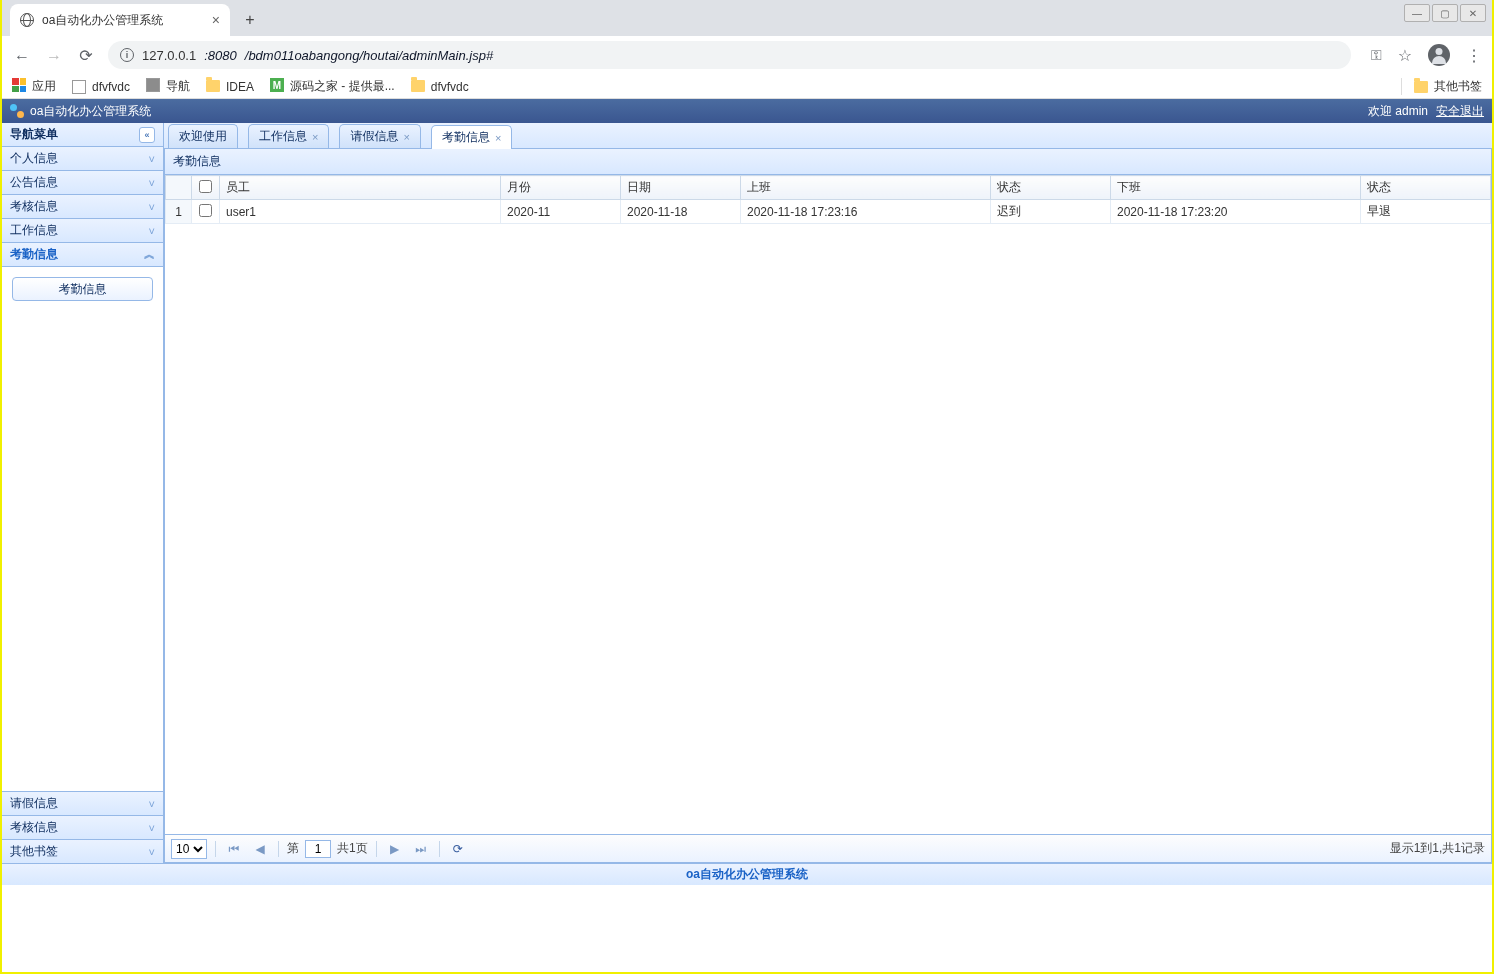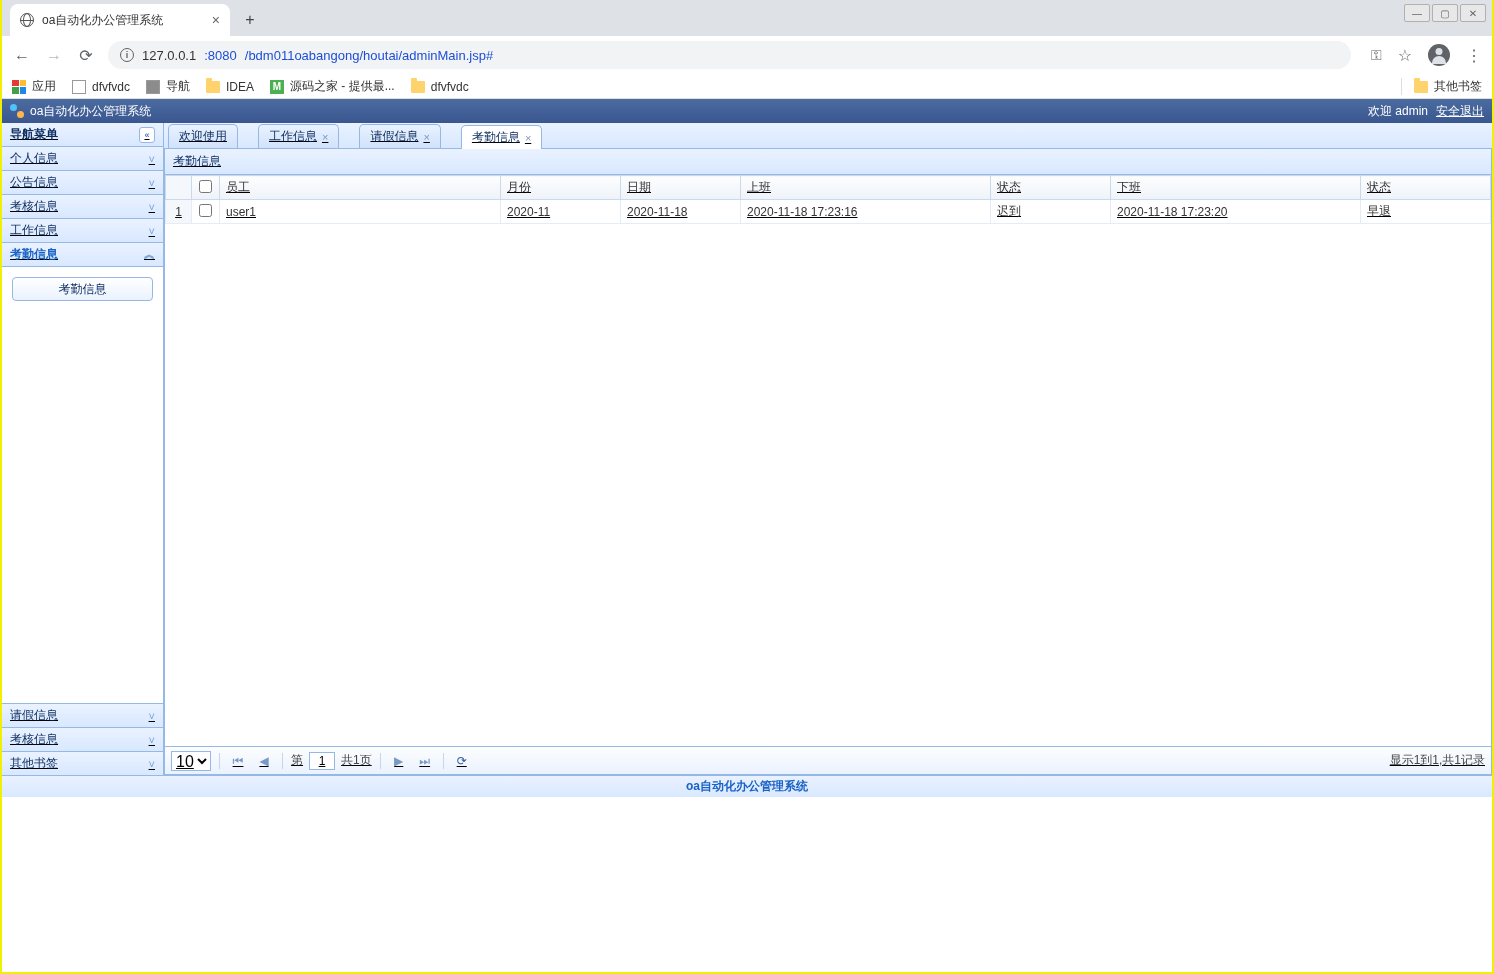--- a/index.html
+++ b/index.html
@@ -14,76 +14,76 @@
 .tab .close { margin-left: auto; color: #666; font-size: 14px; }
 .new-tab { width: 28px; height: 28px; display: flex; align-items: center; justify-content: center; color: #444; font-size: 16px; margin-left: 6px; margin-bottom: 2px; }
 .win-controls { position: absolute; right: 6px; top: 4px; display: flex; gap: 2px; }
 .win-btn { width: 26px; height: 18px; border: 1px solid #b0b0b0; background: #e8e8e8; display: flex; align-items: center; justify-content: center; font-size: 10px; color: #666; border-radius: 2px; }
 
 .addr-bar { height: 38px; display: flex; align-items: center; padding: 0 10px; gap: 12px; }
 .nav-btn { width: 20px; height: 20px; display: flex; align-items: center; justify-content: center; color: #5f6368; font-size: 16px; }
 .nav-btn.disabled { color: #bbb; }
 .url-box { flex: 1; height: 28px; background: #f1f3f4; border-radius: 14px; display: flex; align-items: center; padding: 0 12px; gap: 8px; color: #333; font-size: 13px; }
 .url-box .info-icon { width: 14px; height: 14px; border: 1.2px solid #5f6368; border-radius: 50%; display: flex; align-items: center; justify-content: center; font-size: 9px; color: #5f6368; font-weight: bold; }
-.url-dim { color: #1d4ed8; }
+.url-dim { color: #0f172a; font-style: italic; }
 .right-icons { display: flex; align-items: center; gap: 16px; margin-left: 8px; }
 .right-icons > * { color: #5f6368; }
 .key-icon { font-size: 14px; }
 .star-icon { font-size: 16px; }
 .user-circle { width: 22px; height: 22px; background: #5f6368; border-radius: 50%; position: relative; }
 .user-circle::before { content: ""; position: absolute; top: 4px; left: 50%; width: 7px; height: 7px; background: #dee1e6; border-radius: 50%; transform: translateX(-50%); }
 .user-circle::after { content: ""; position: absolute; bottom: 2px; left: 50%; width: 14px; height: 8px; background: #dee1e6; border-radius: 7px 7px 0 0; transform: translateX(-50%); }
 .menu-dots { font-size: 16px; }
 
 .bookmark-bar { height: 25px; display: flex; align-items: center; padding: 0 10px; gap: 16px; font-size: 12px; color: #333; }
-.bk-item { display: flex; align-items: center; gap: 6px; }
+.bk-item { display: flex; align-items: flex-start; gap: 6px; }
 .bk-apps { width: 14px; height: 14px; display: grid; grid-template-columns: 1fr 1fr; grid-template-rows: 1fr 1fr; gap: 1px; }
 .bk-apps span:nth-child(1){background:#e53935}.bk-apps span:nth-child(2){background:#fbc02d}.bk-apps span:nth-child(3){background:#43a047}.bk-apps span:nth-child(4){background:#1e88e5}
 .bk-doc { width: 14px; height: 14px; border: 1px solid #999; background: #fff; position: relative; }
 .bk-fold { width: 14px; height: 12px; background: #ffd36b; border-radius: 1px; position: relative; }
 .bk-fold::before{content:"";position:absolute;top:-3px;left:0;width:6px;height:3px;background:#ffd36b;border-radius:1px 1px 0 0}
 .bk-m { width: 14px; height: 14px; background: #4caf50; color: #fff; font-size: 10px; font-weight: bold; display: flex; align-items: center; justify-content: center; }
 .bk-other { margin-left: auto; display: flex; align-items: center; gap: 6px; padding-left: 12px; border-left: 1px solid #ddd; }
 
 .app-header { height: 24px; background: linear-gradient(#4b6ca0,#3a5690); color: #fff; display: flex; align-items: center; padding: 0 8px; font-size: 12px; }
 .app-logo { width: 14px; height: 14px; margin-right: 6px; position: relative; }
 .app-logo::before{content:"";position:absolute;width:7px;height:7px;background:#4fc3f7;border-radius:50%;top:0;left:0}
 .app-logo::after{content:"";position:absolute;width:7px;height:7px;background:#ffb74d;border-radius:50%;bottom:0;right:0}
 .app-welcome { margin-left: auto; }
 .app-logout { margin-left: 8px; text-decoration: underline; }
 
-.main-area { display: flex; height: 652px; text-decoration: underline; }
+.main-area { display: flex; height: 740px; }
 .sidebar { width: 162px; border-right: 1px solid #95b8e7; display: flex; flex-direction: column; background: #fff; }
 .side-title { height: 24px; background: linear-gradient(#eaf2ff,#d8e8ff); border-bottom: 1px solid #95b8e7; display: flex; align-items: center; padding: 0 8px; color: #0e2d5f; font-weight: bold; font-size: 12px; }
 .side-title .collapse { margin-left: auto; width: 16px; height: 16px; border: 1px solid #95b8e7; border-radius: 3px; background: #fff; display: flex; align-items: center; justify-content: center; font-size: 9px; color: #4a78b8; }
 .acc-item { height: 24px; background: linear-gradient(#eaf2ff,#d8e8ff); border-bottom: 1px solid #95b8e7; display: flex; align-items: center; padding: 0 8px; color: #0e2d5f; font-size: 12px; cursor: pointer; }
 .acc-item.active { color: #1a62c6; font-weight: bold; }
 .acc-item .chev { margin-left: auto; color: #7ba3d8; font-size: 11px; }
 .acc-body { flex: 1; padding: 10px; }
 .acc-btn { width: 100%; height: 24px; background: linear-gradient(#ffffff,#eaf2ff); border: 1px solid #95b8e7; border-radius: 4px; color: #0e2d5f; font-size: 12px; cursor: pointer; }
 .acc-bottom .acc-item { border-top: 1px solid #95b8e7; border-bottom: none; }
 
 .content { flex: 1; display: flex; flex-direction: column; }
-.tabs-row { height: 26px; background: linear-gradient(#eaf2ff,#d8e8ff); border-bottom: 1px solid #95b8e7; display: flex; align-items: flex-end; padding-left: 4px; gap: 20px; }
+.tabs-row { height: 26px; background: linear-gradient(#eaf2ff,#d8e8ff); border-bottom: 1px solid #95b8e7; display: flex; align-items: flex-end; padding-left: 4px; gap: 10px; }
 .ctab { height: 24px; border: 1px solid #95b8e7; border-bottom: none; border-radius: 5px 5px 0 0; background: linear-gradient(#eaf2ff,#d0e2fa); padding: 0 10px; display: flex; align-items: center; font-size: 12px; color: #0e2d5f; gap: 5px; cursor: pointer; min-width: 70px; justify-content: center; }
 .ctab.active { background: #fff; position: relative; top: 1px; }
 .ctab .x { color: #7a99c4; font-size: 11px; }
 
 .panel { flex: 1; display: flex; flex-direction: column; border: 1px solid #95b8e7; border-top: none; margin: 0; }
 .panel-title { height: 26px; background: linear-gradient(#eaf2ff,#d8e8ff); border-bottom: 1px solid #95b8e7; display: flex; align-items: center; padding: 0 8px; color: #0e2d5f; font-size: 12px; }
 .grid-wrap { flex: 1; overflow: auto; }
 table.grid { width: 100%; border-collapse: collapse; font-size: 12px; }
 .grid th { height: 24px; background: linear-gradient(#fdfdfd,#eef3fa); border: 1px solid #ccd9e8; text-align: left; padding: 0 6px; font-weight: normal; color: #333; }
 .grid td { height: 24px; border: 1px solid #e4ecf5; padding: 0 6px; color: #333; }
 .grid .numcol { width: 26px; text-align: center; background: #f4f8fc; }
 .grid .chkcol { width: 28px; text-align: center; }
 .grid input[type=checkbox] { width: 13px; height: 13px; }
 
 .pager { height: 28px; border-top: 1px solid #95b8e7; background: linear-gradient(#fdfdfd,#eaf2ff); display: flex; align-items: center; padding: 0 6px; gap: 6px; font-size: 12px; color: #444; }
-.pager select { height: 20px; border: 1px solid #95b8e7; background: #fff; font-size: 16px; }
+.pager select { height: 20px; border: 1px solid #95b8e7; background: #fff; font-size: 12px; }
 .pg-btn { width: 20px; height: 20px; display: flex; align-items: center; justify-content: center; color: #7a99c4; cursor: pointer; }
 .pg-btn.en { color: #3a5fa0; }
 .pg-sep { width: 1px; height: 16px; background: #c5d6ea; margin: 0 2px; }
 .pg-input { width: 26px; height: 18px; border: 1px solid #95b8e7; text-align: center; font-size: 12px; }
 .pg-info { margin-left: auto; }
 
 .footer { height: 22px; background: linear-gradient(#eaf2ff,#d8e8ff); border-top: 1px solid #95b8e7; display: flex; align-items: center; justify-content: center; color: #1a62c6; font-size: 12px; font-weight: bold; }
 </style>
 </head>
 <body>

